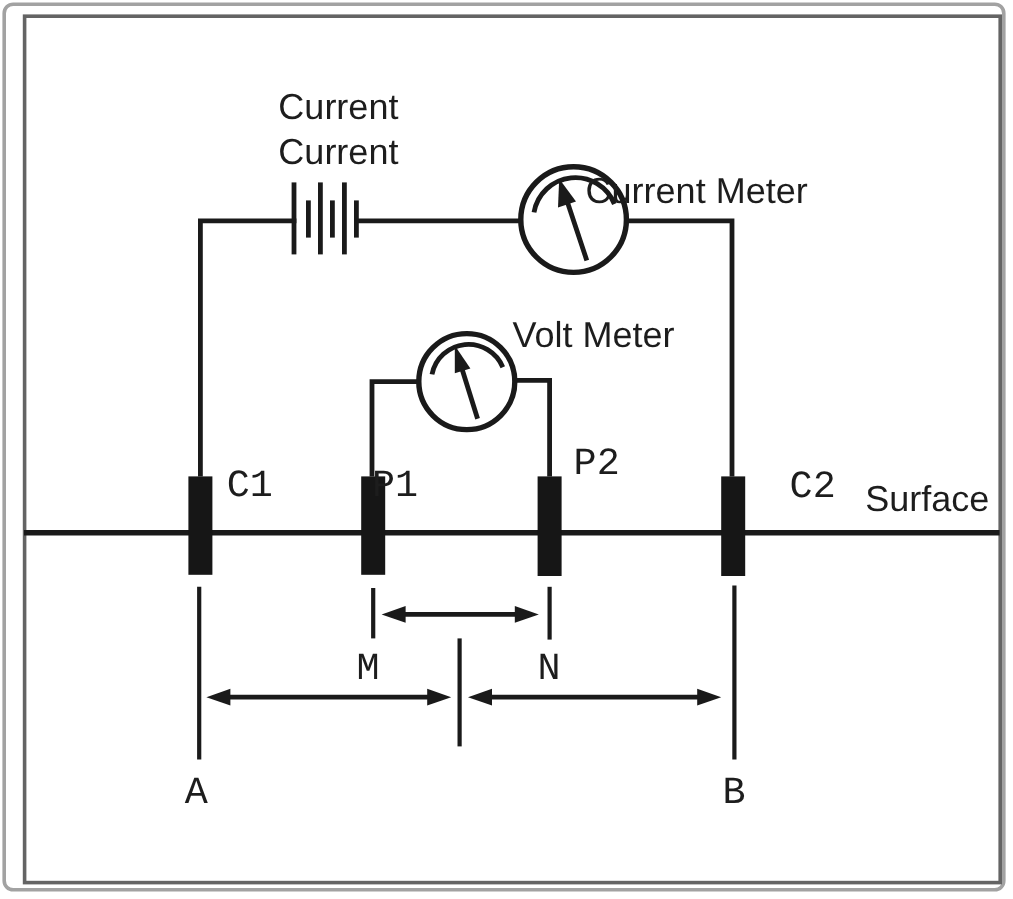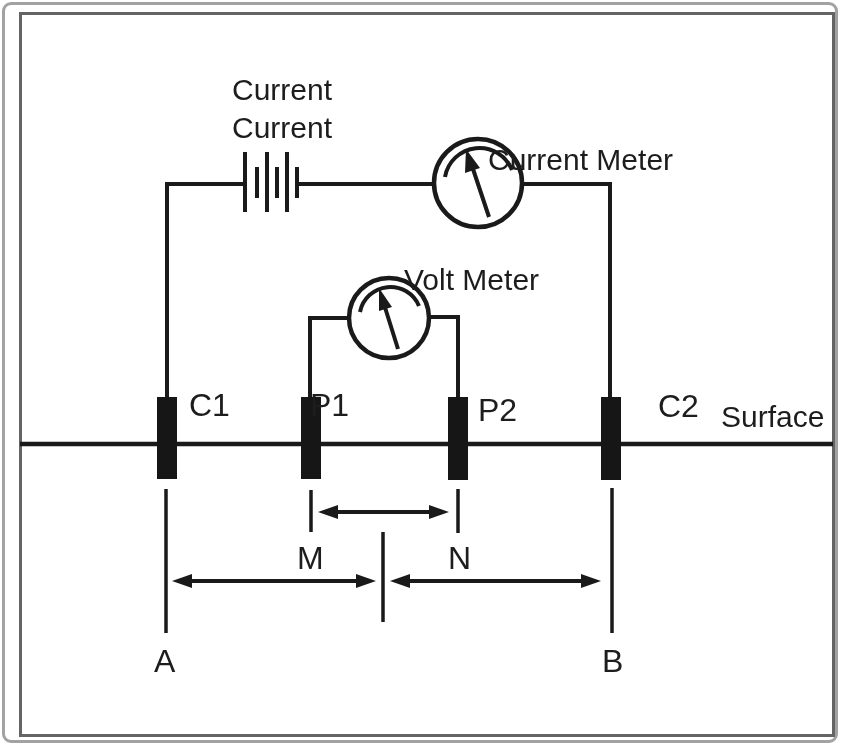--- a/index.html
+++ b/index.html
@@ -40,32 +40,33 @@
   .label {
     position: absolute;
     white-space: nowrap;
     font-size: 30px;
     line-height: 38px;
     color: #1d1d1d;
   }
   .label.big {
     font-size: 32px;
     line-height: 36px;
+    font-family: Liberation Mono, monospace;
   }
   #current-source-label {
     left: 220px; top: 71px;
     width: 124px;
     text-align: center;
   }
   #current-meter-label { left: 488px; top: 105px; margin-top: 36px; }
-  #volt-meter-label    { left: 404px; top: 261px; }
+  #volt-meter-label    { left: 427px; top: 261px; }
   #surface-label       { left: 721px; top: 398px; }
   #label-c1 { left: 189px; top: 387px; }
   #label-p1 { left: 310px; top: 387px; }
-  #label-p2 { left: 478px; top: 392px; }
+  #label-p2 { left: 478px; top: 369px; }
   #label-c2 { left: 658px; top: 388px; }
   #label-m  { left: 297px; top: 540px; }
   #label-n  { left: 448px; top: 540px; }
   #label-a  { left: 154px; top: 643px; }
   #label-b  { left: 602px; top: 643px; }
 </style>
 </head>
 <body>
 
 <div id="stage">

